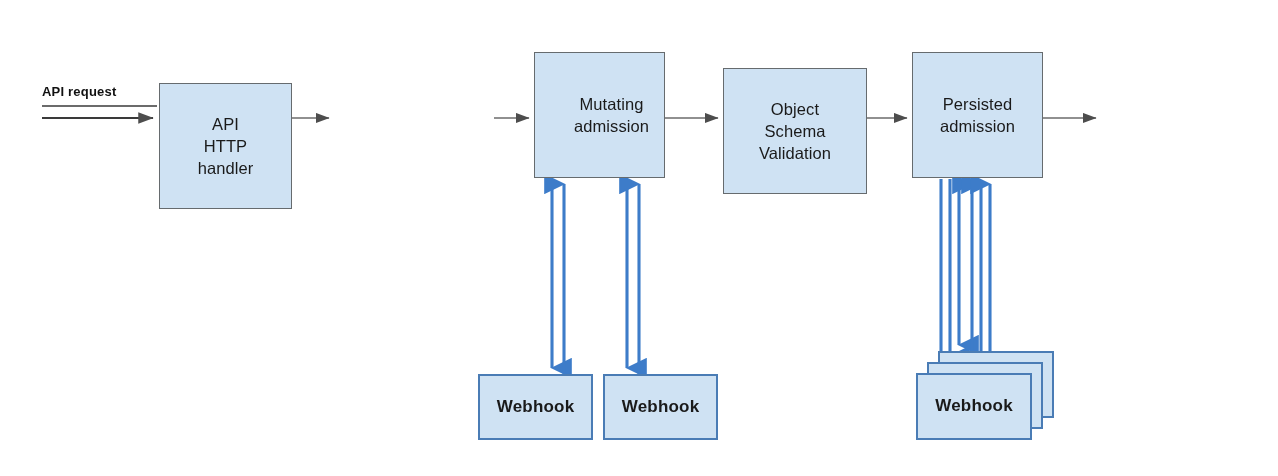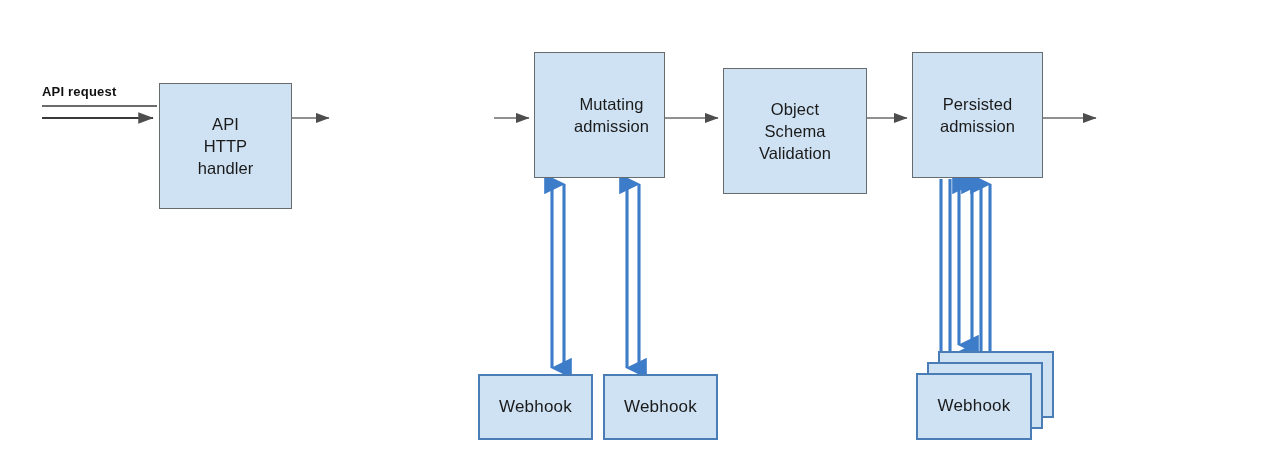--- a/index.html
+++ b/index.html
@@ -36,21 +36,21 @@
     color: #1a1a1a;
     font-size: 16.5px;
     line-height: 1.34;
     white-space: pre-line;
     letter-spacing: 0.1px;
   }
   .node.webhook {
     border: 2px solid #4a7cb5;
     background: #cfe2f3;
     font-size: 17px;
-    font-weight: 400;
+    font-weight: 700;
     letter-spacing: 0.2px;
     text-align: right;
   }
   .node.webhook-ghost {
     color: transparent;
   }
   .req-label {
     position: absolute;
     font-size: 13px;
     color: #111111;

